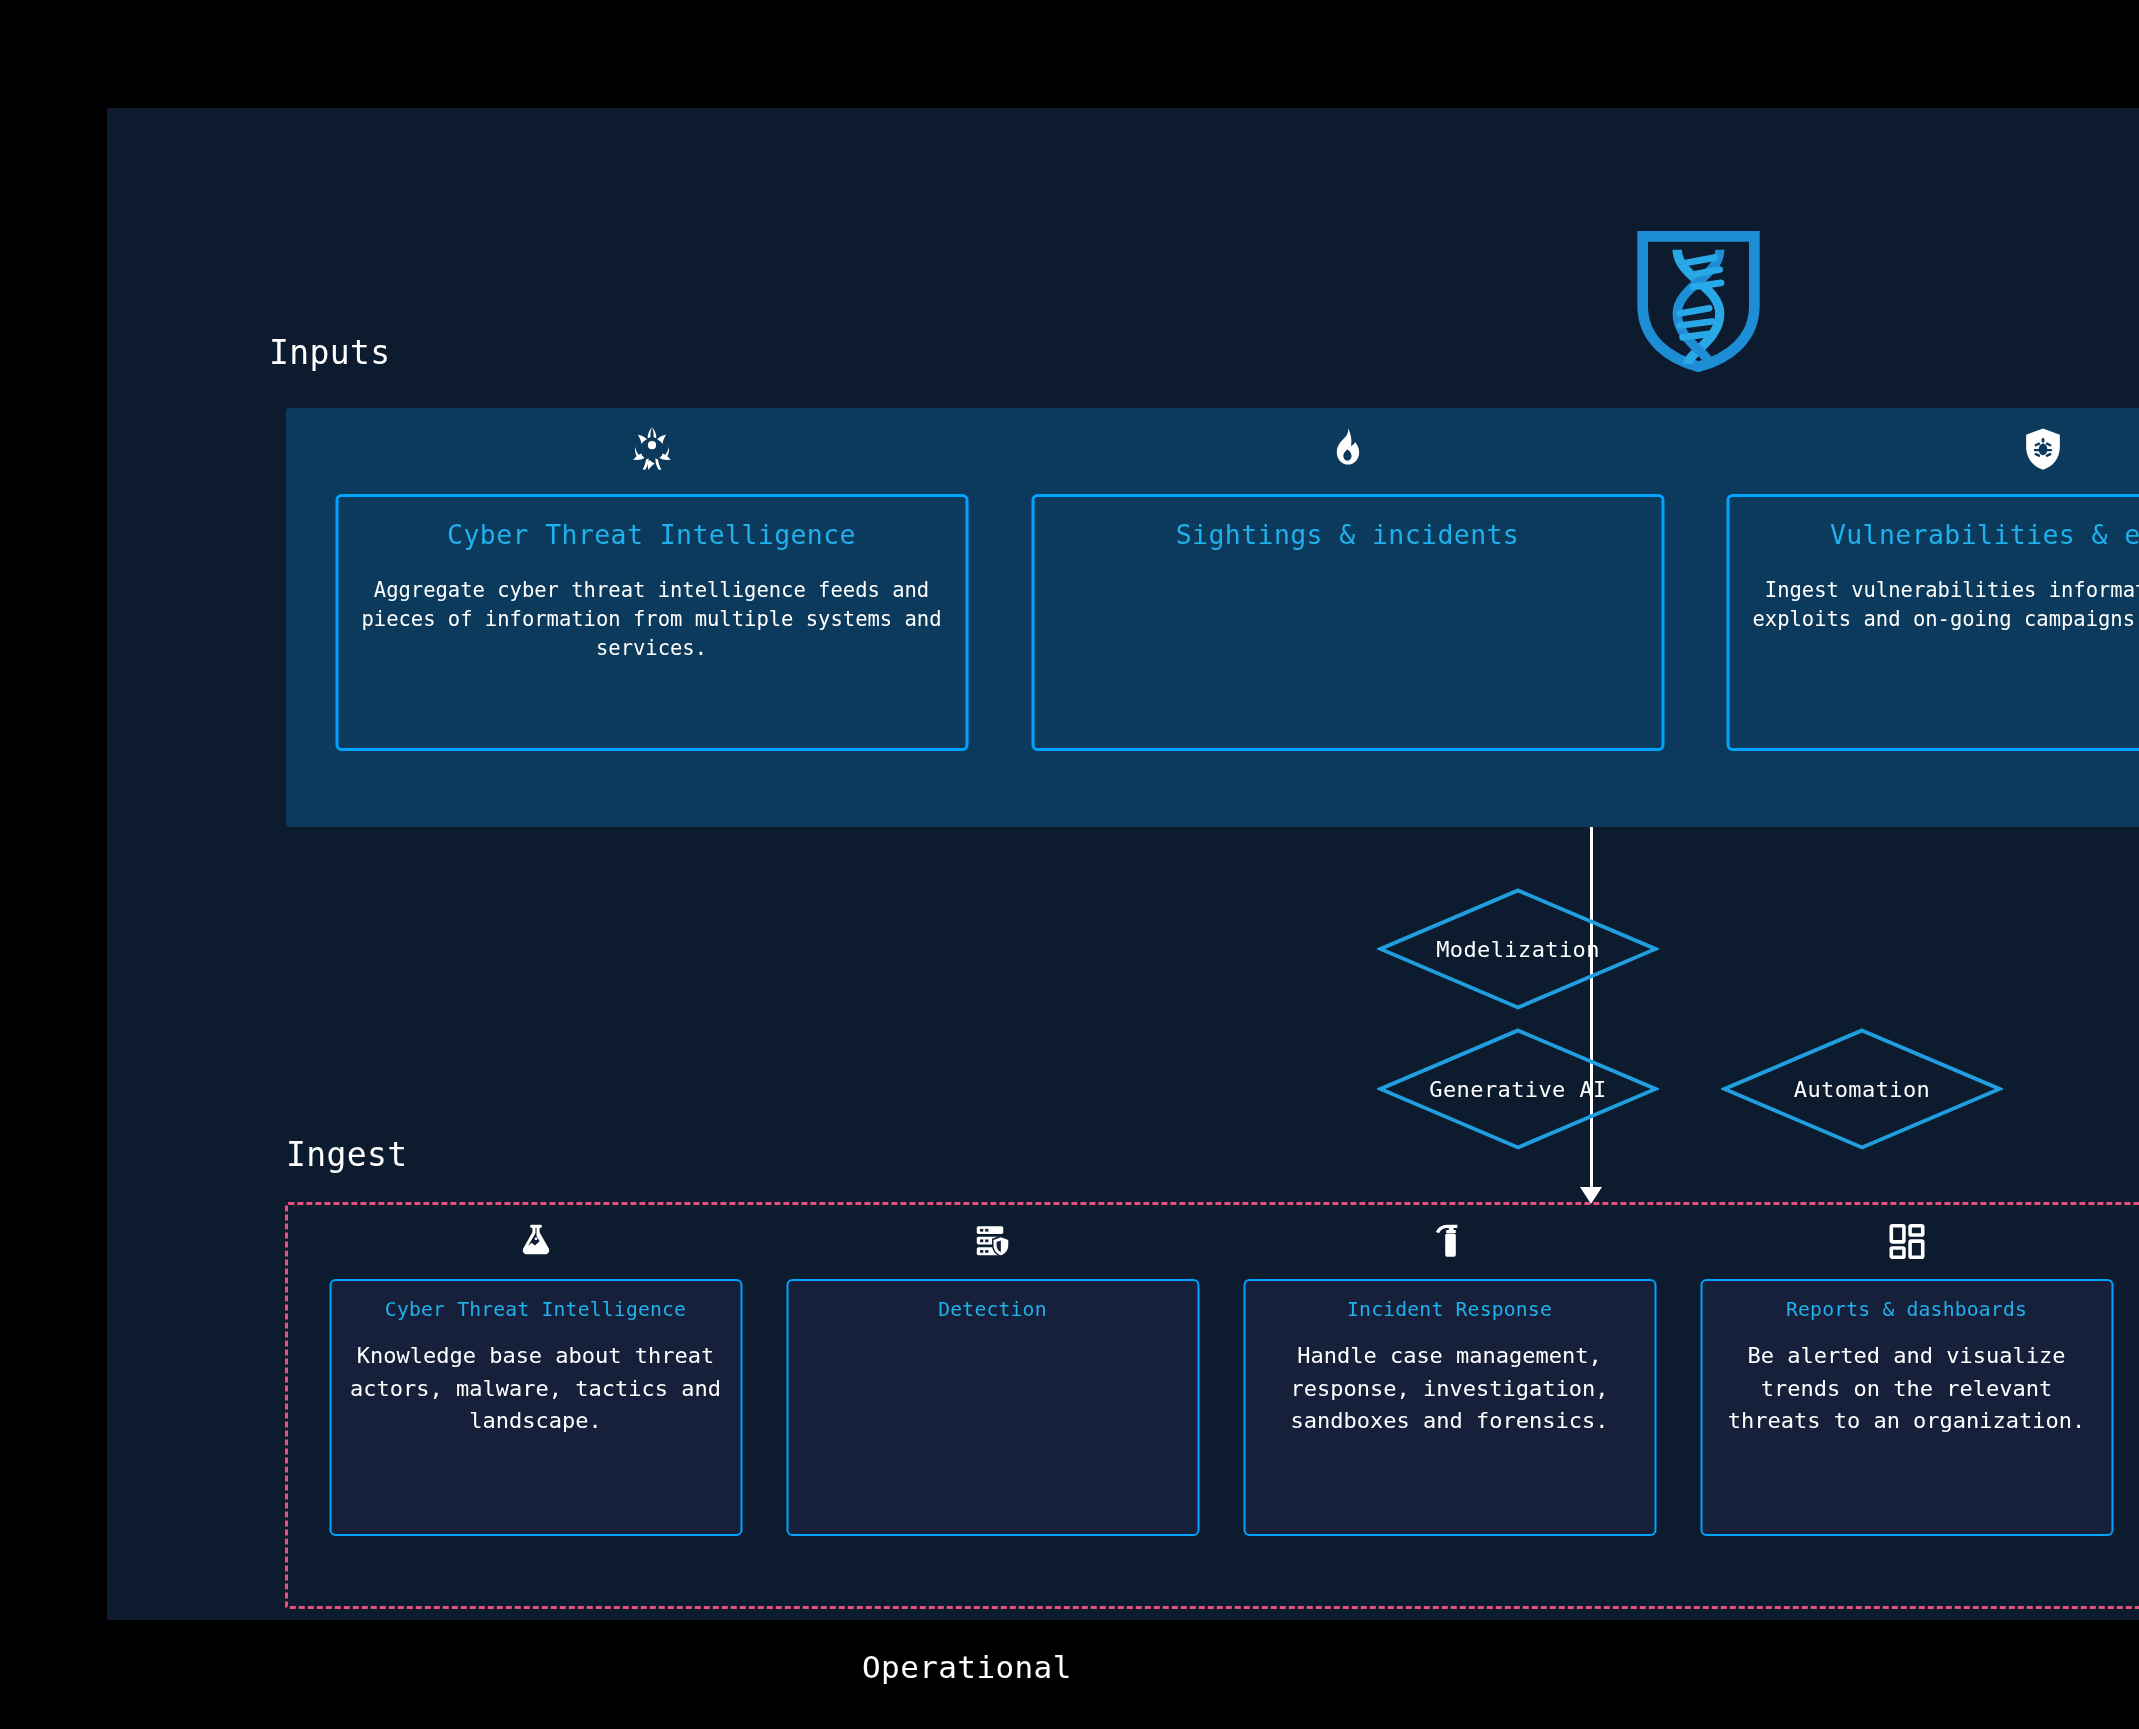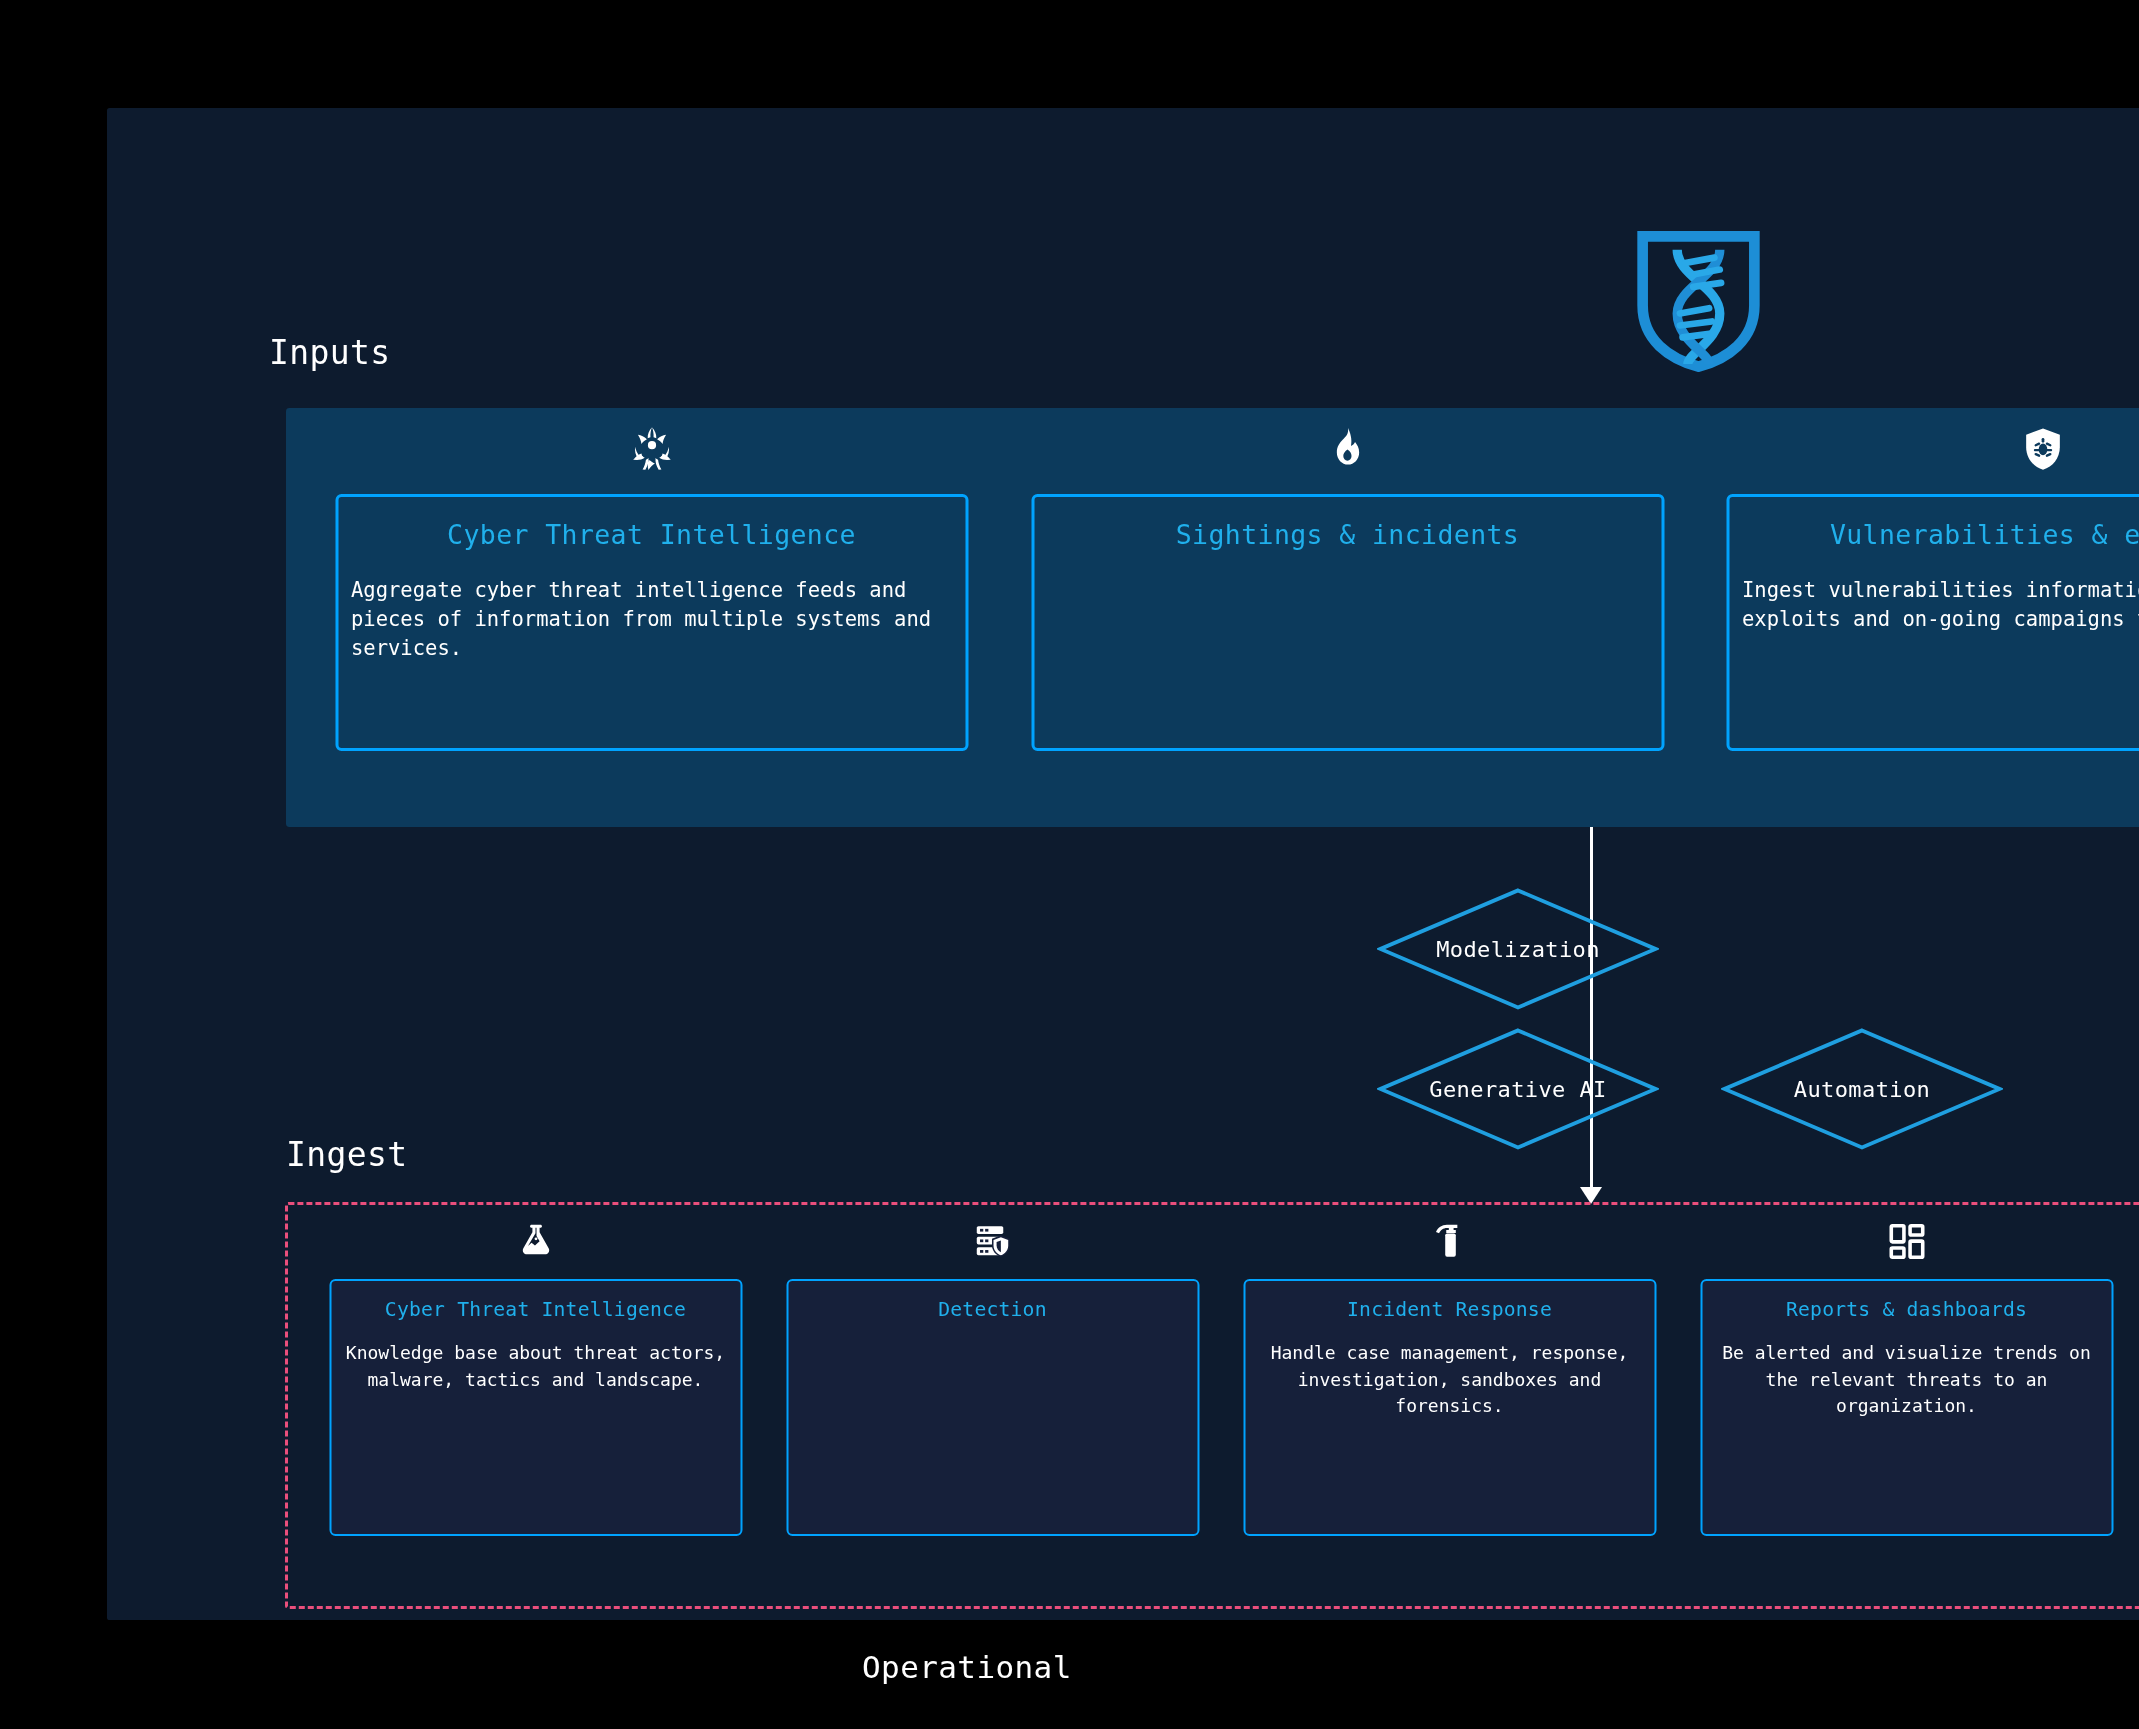--- a/index.html
+++ b/index.html
@@ -70,21 +70,21 @@
     color: #20b0ec;
     font-size: 26.5px;
     text-align: center;
     letter-spacing: 0.4px;
     white-space: nowrap;
   }
   .in-card-desc {
     color: #ffffff;
     font-size: 20.5px;
     line-height: 1.42;
-    text-align: left;
+    text-align: center;
     margin-top: 26px;
     padding: 0 13px;
   }
 
   
   #connector {
     position: absolute;
     left: 1483px; top: 719px;
     width: 2.6px; height: 372px;
     background: #ffffff;
@@ -155,21 +155,21 @@
     padding: 17px 13px 13px 13px;
   }
   .out-card-title {
     color: #20b0ec;
     font-size: 19.7px;
     text-align: center;
     letter-spacing: 0.2px;
   }
   .out-card-desc {
     color: #ffffff;
-    font-size: 18px;
+    font-size: 22px;
     line-height: 1.48;
     text-align: center;
     margin-top: 19px;
   }
 
   
   .footer-label {
     position: absolute;
     color: #ffffff;
     font-size: 31px;

